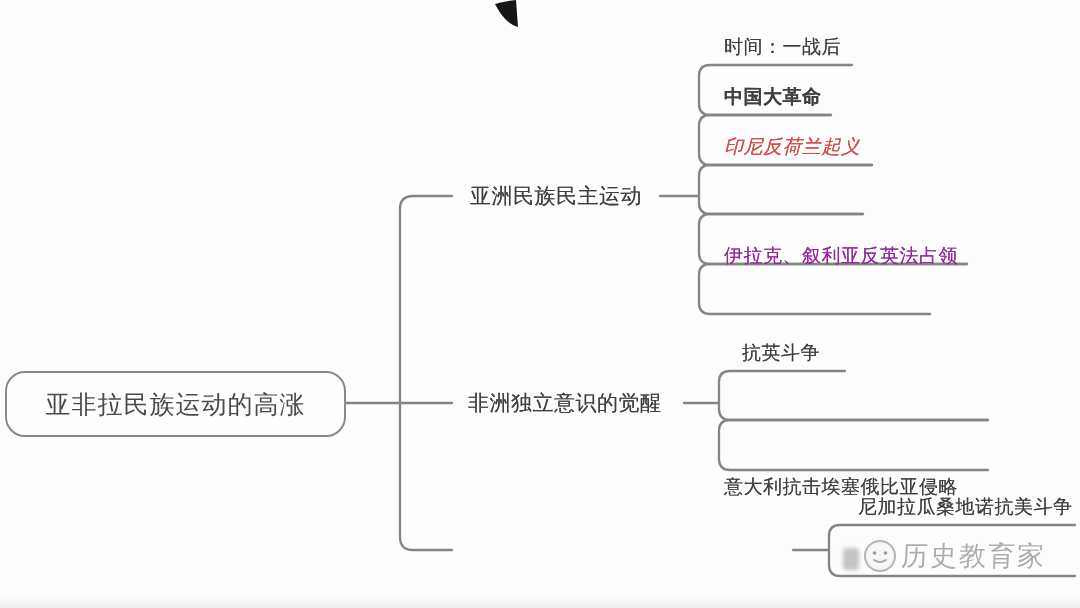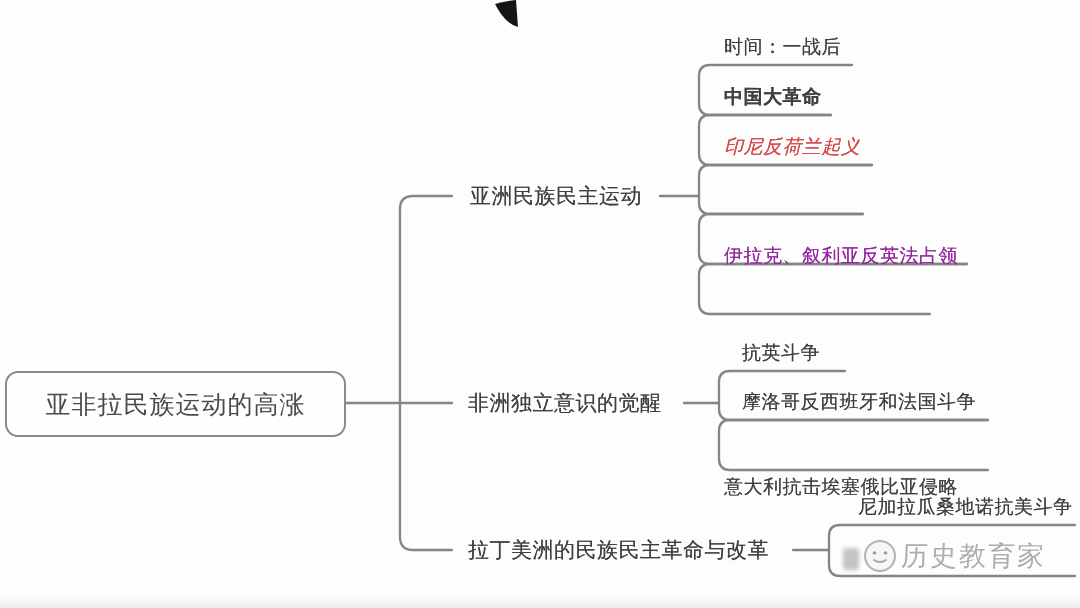--- a/index.html
+++ b/index.html
@@ -9,21 +9,21 @@
     font-family:"Liberation Sans","DejaVu Sans",sans-serif;
   }
   .stage{position:absolute;inset:0;}
   svg.connectors{position:absolute;left:0;top:0;}
   .node-text{
     position:absolute;color:#3f3f3f;white-space:nowrap;
     text-shadow:0 0 0.6px #6a6a6a;
   }
   .root-box{
     position:absolute;left:5px;top:371px;width:337px;height:62px;
-    border:2.5px solid #8a8a8a;border-radius:13px;background:#fefefe;
+    border:2.5px solid #8a8a8a;border-radius:20px;background:#fefefe;
     display:flex;align-items:center;justify-content:center;
   }
   .root-label{font-size:25px;letter-spacing:1px;color:#4a4a4a;}
   .branch-label{font-size:21px;height:26px;line-height:26px;letter-spacing:0.5px;}
   .child-label{font-size:19px;height:26px;line-height:26px;letter-spacing:0.5px;}
   .ink-mark{position:absolute;left:0;top:0;}
   .watermark{
     position:absolute;left:843px;top:536px;width:232px;height:42px;
   }
   .watermark-text{
@@ -71,29 +71,27 @@
   <svg class="ink-mark" width="1080" height="608" viewBox="0 0 1080 608">
     <path d="M495 4 Q504 1 516 0 L518 27 Q508 24 501 14 Q497 8 495 4 Z" fill="#151515"></path>
   </svg>
 
   <div class="root-box">
     <span class="root-label">亚非拉民族运动的高涨</span>
   </div>
 
   <div class="node-text branch-label" style="left: 468px; top: 390px; color: rgb(63, 63, 63);">非洲独立意识的觉醒</div>
   <div class="node-text branch-label" style="left: 470px; top: 183px; color: rgb(63, 63, 63);">亚洲民族民主运动</div>
-  <div class="node-text branch-label" style="left: 468px; top: 537px; color: rgb(63, 63, 63);">拉丁美洲的民族民主革命与改革</div>
 
   <div class="node-text child-label" style="left: 724px; top: 34px; color: rgb(63, 63, 63);">时间：一战后</div>
   <div class="node-text child-label" style="left: 724px; top: 84px; color: rgb(63, 63, 63); font-weight: bold;">中国大革命</div>
   <div class="node-text child-label" style="left: 724px; top: 134px; color: #ef4444; font-style: italic;">印尼反荷兰起义</div>
   <div class="node-text child-label" style="left: 724px; top: 243px; color: #a21caf;">伊拉克、叙利亚反英法占领</div>
 
   <div class="node-text child-label" style="left: 742px; top: 340px; color: rgb(63, 63, 63);">抗英斗争</div>
-  <div class="node-text child-label" style="left: 742px; top: 389px; color: rgb(63, 63, 63);">摩洛哥反西班牙和法国斗争</div>
   <div class="node-text child-label" style="left: 724px; top: 439px; color: #404040; margin-top: 35px;">意大利抗击埃塞俄比亚侵略</div>
 
   <div class="node-text child-label" style="left: 858px; top: 494px; color: rgb(63, 63, 63);">尼加拉瓜桑地诺抗美斗争</div>
 
   <div class="watermark">
     <div class="watermark-smudge"></div>
     <svg width="36" height="36" viewBox="0 0 36 36" style="position:absolute;left:19px;top:2px;">
       <circle cx="18" cy="18" r="15" fill="rgba(245,245,245,0.85)" stroke="rgba(160,160,160,0.8)" stroke-width="2"></circle>
       <circle cx="12.5" cy="15" r="1.8" fill="rgba(140,140,140,0.85)"></circle>
       <circle cx="23.5" cy="15" r="1.8" fill="rgba(140,140,140,0.85)"></circle>

